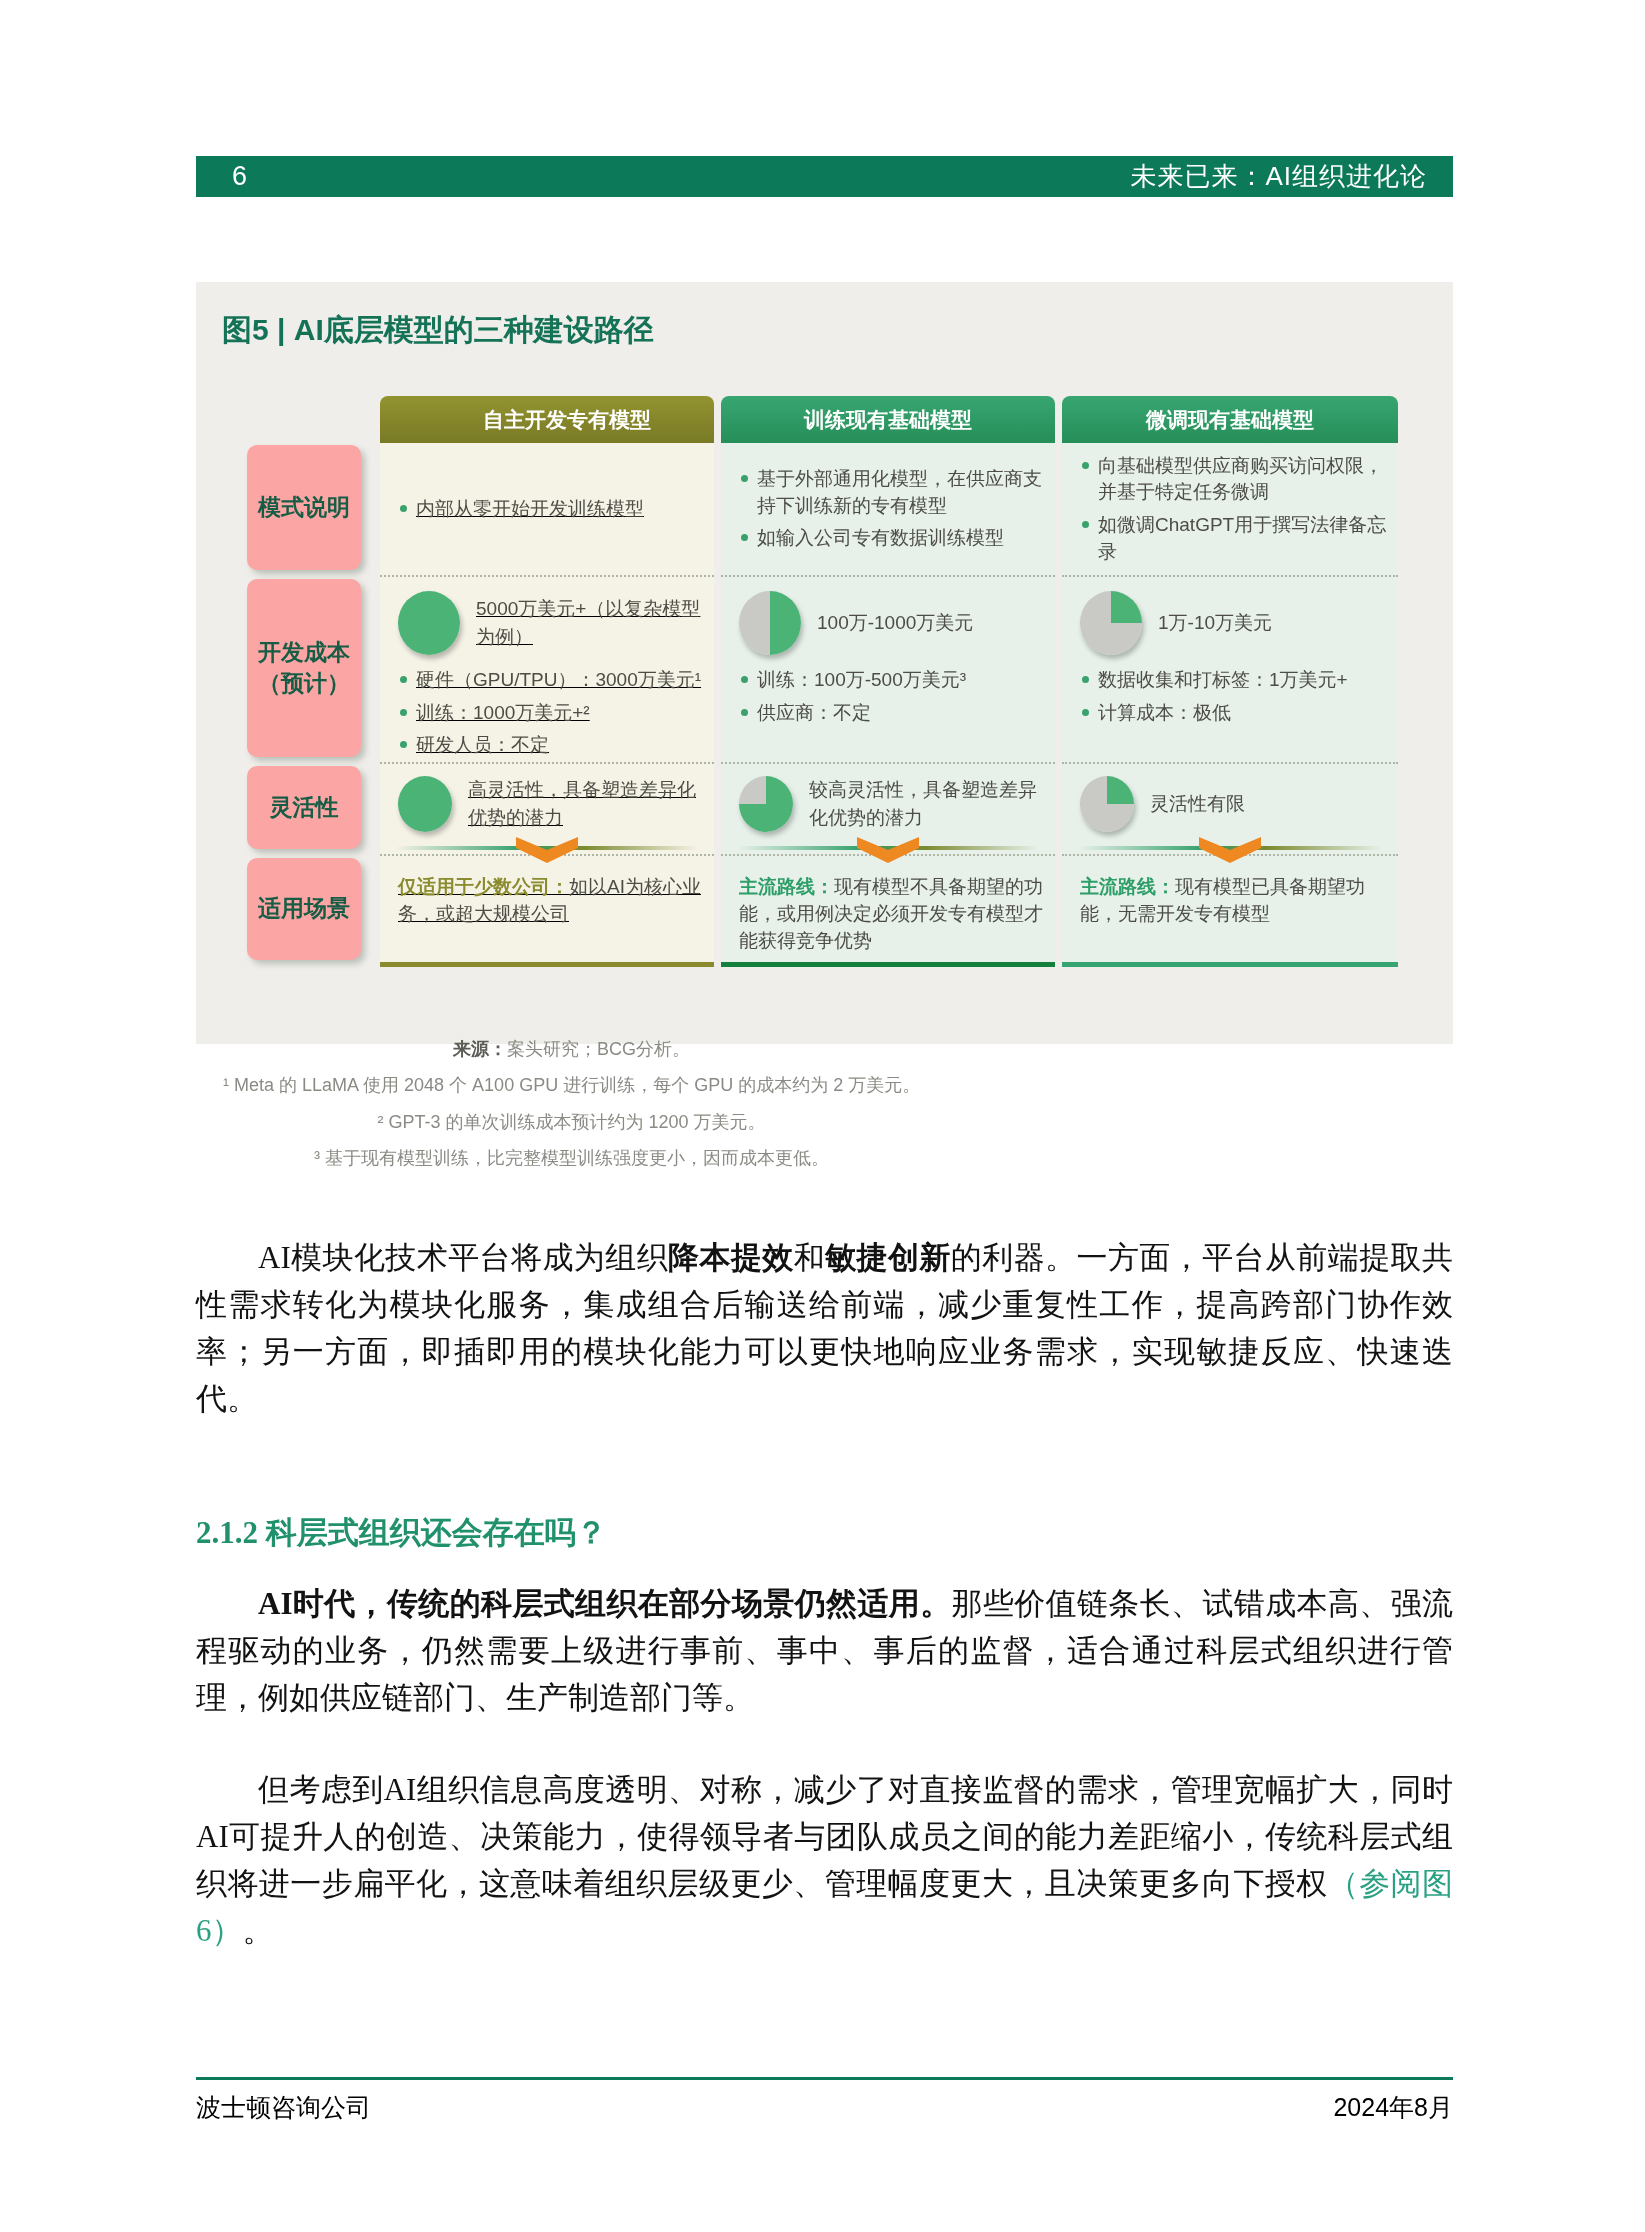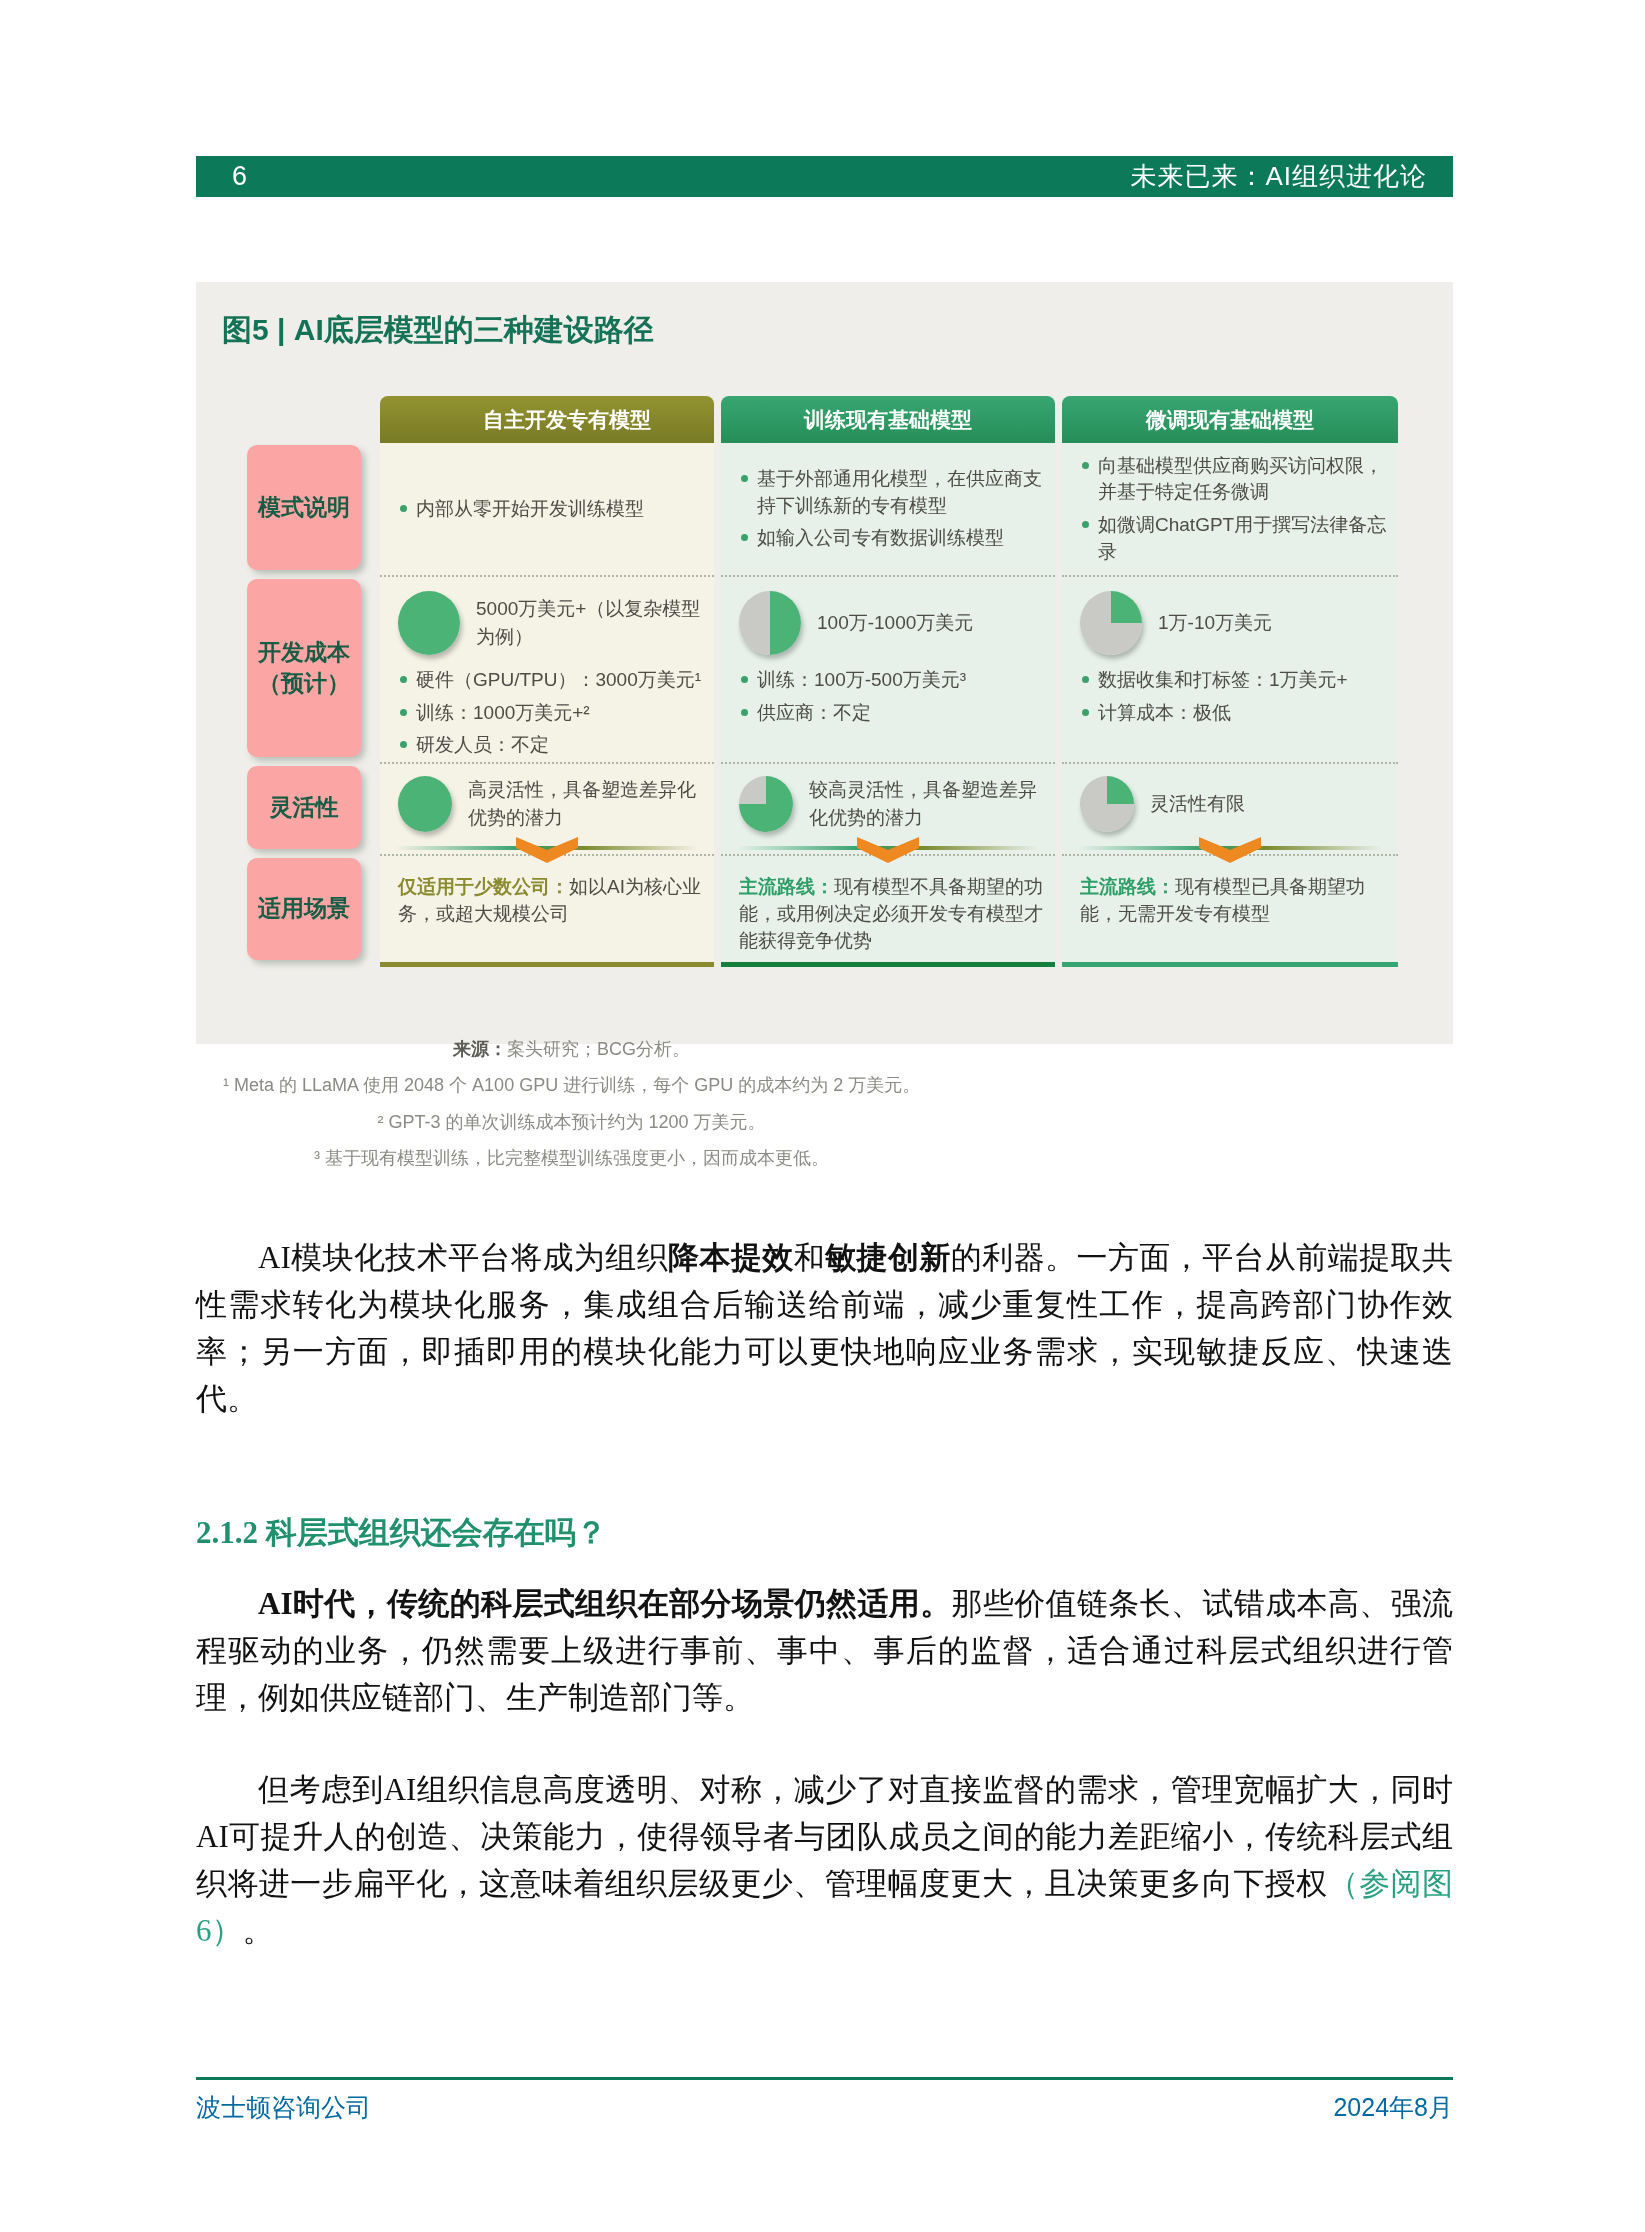--- a/index.html
+++ b/index.html
@@ -40,21 +40,21 @@
   .col-head {
     grid-row:1; border-radius:8px 8px 0 0;
     color:#fff; font-weight:bold; font-size:21px;
     display:flex; align-items:center; justify-content:center;
   }
   .col-head.c1 { grid-column:2; background:linear-gradient(180deg,#92932F,#797A26);padding-left:40px; }
   .col-head.c2 { grid-column:3; background:linear-gradient(180deg,#38A672,#268E58); }
   .col-head.c3 { grid-column:4; background:linear-gradient(180deg,#38A672,#268E58); }
 
   .col-body { grid-row:2 / span 4; display:flex; flex-direction:column; }
-  .col-body.c1 { grid-column:2; background:#F5F2E6; border-bottom:5px solid #8A8B2F; }
+  .col-body.c1 { grid-column:2; background:#F5F2E6; border-bottom:5px solid #8A8B2F;text-decoration:underline; }
   .col-body.c2 { grid-column:3; background:#E7F1EA; border-bottom:5px solid #15803d; }
   .col-body.c3 { grid-column:4; background:#E7F1EA; border-bottom:5px solid #36A571; }
 
   .row-label {
     grid-column:1; margin:2px 12px 7px 0;
     background:#fca5a5; border-radius:10px;
     box-shadow:4px 4px 6px rgba(110,125,115,0.4);
     display:flex; align-items:center; justify-content:center; text-align:center;
     color:#175C44; font-weight:bold; font-size:23px; line-height:1.35;
     white-space:pre-line;
@@ -128,21 +128,21 @@
   }
 
   
   .footer-rule {
     position:absolute; left:196px; top:2077px; width:1257px; height:3px;
     background:#0C7A58;
   }
   .footer-row {
     position:absolute; left:196px; top:2091px; width:1257px;
     display:flex; justify-content:space-between;
-    font-size:25px; color:#0369a1;
+    font-size:25px; color:#000000;
   }
 </style>
 </head>
 <body>
 
 <div class="header-bar">
   <span class="page-num">6</span>
   <span class="header-title">未来已来：AI组织进化论</span>
 </div>
 

